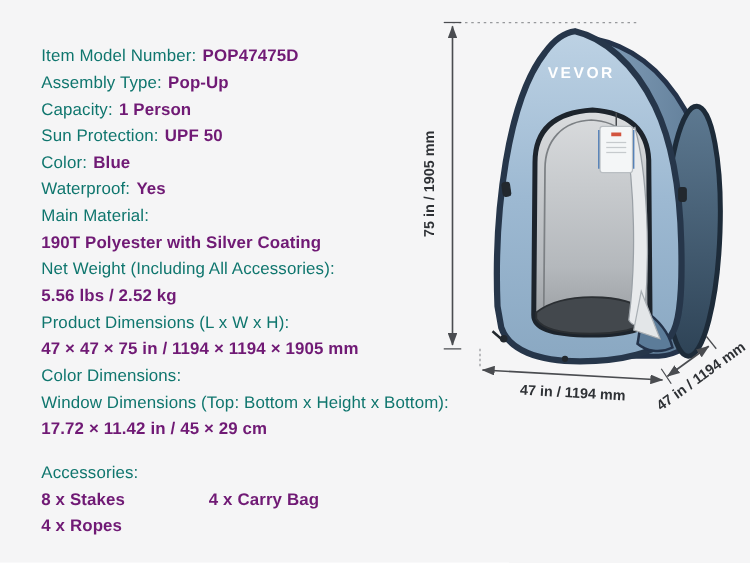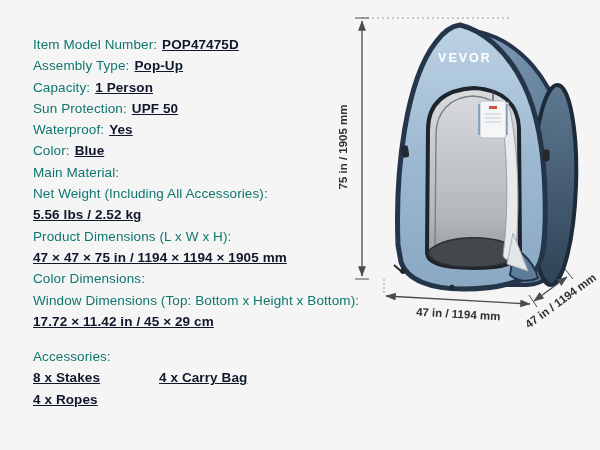--- a/index.html
+++ b/index.html
@@ -9,45 +9,46 @@
     background:#f5f5f6;
   }
   
   .specs{
     position:absolute;left:33px;top:34px;width:352px;
     font-size:13.5px;line-height:21.3px;color:#54565b;
     letter-spacing:.1px;
   }
   .row{white-space:nowrap;}
   .lbl{color:#0f766e;font-weight:400;}
-  .val{color:#0f172a;font-weight:700;text-decoration:underline;}
+  .val{color:#701a75;font-weight:700;}
   .row.inline .val{margin-left:5px;}
   .accessories{margin-top:14px;}
-  .acc-grid{display:grid;grid-template-columns:126px auto;column-gap:0;}
+  .acc-grid{display:grid;grid-template-columns:126px auto;column-gap:8px;}
   
   .diagram{position:absolute;left:332px;top:0;width:280px;height:350px;}
   .diagram svg{display:block;}
   .dim-label{font-family:"Liberation Sans",sans-serif;font-size:11.5px;font-weight:600;fill:#2e3135;}
   .brand-label{font-family:"Liberation Sans",sans-serif;font-size:12.5px;font-weight:700;fill:#ffffff;letter-spacing:2px;}
 </style>
 </head>
 <body>
 
 <div class="canvas">
 
   <div class="specs">
     <div class="row inline"><span class="lbl">Item Model Number:</span><span class="val">POP47475D</span></div>
     <div class="row inline"><span class="lbl">Assembly Type:</span><span class="val">Pop-Up</span></div>
     <div class="row inline"><span class="lbl">Capacity:</span><span class="val">1 Person</span></div>
     <div class="row inline"><span class="lbl">Sun Protection:</span><span class="val">UPF 50</span></div>
+    <div class="row inline"><span class="lbl">Color:</span><span class="val">Blue</span></div>
     <div class="row inline"><span class="lbl">Waterproof:</span><span class="val">Yes</span></div>
-    <div class="row inline"><span class="lbl">Color:</span><span class="val">Blue</span></div>
 
     <div class="row block">
       <div class="lbl">Main Material:</div>
+      <div class="val">190T Polyester with Silver Coating</div>
     </div>
     <div class="row block">
       <div class="lbl">Net Weight (Including All Accessories):</div>
       <div class="val">5.56 lbs / 2.52 kg</div>
     </div>
     <div class="row block">
       <div class="lbl">Product Dimensions (L x W x H):</div>
       <div class="val">47 × 47 × 75 in / 1194 × 1194 × 1905 mm</div>
     </div>
     <div class="row block">

